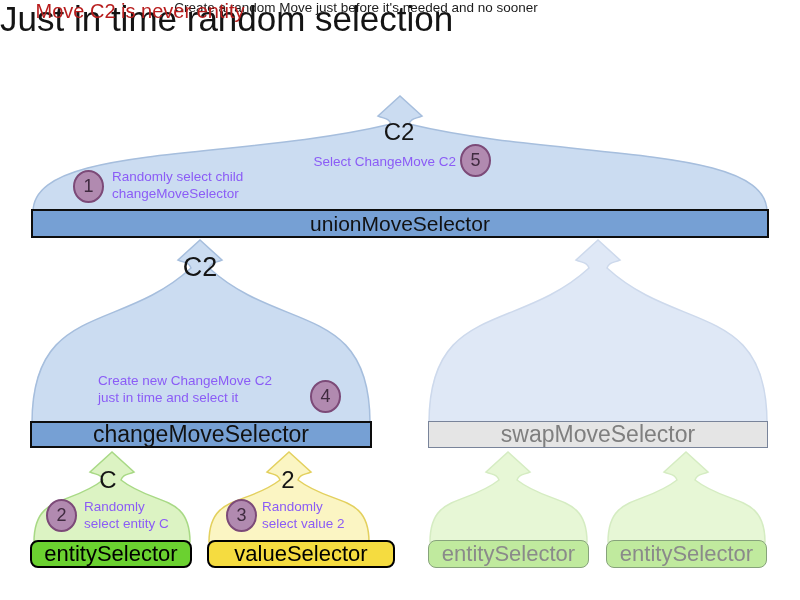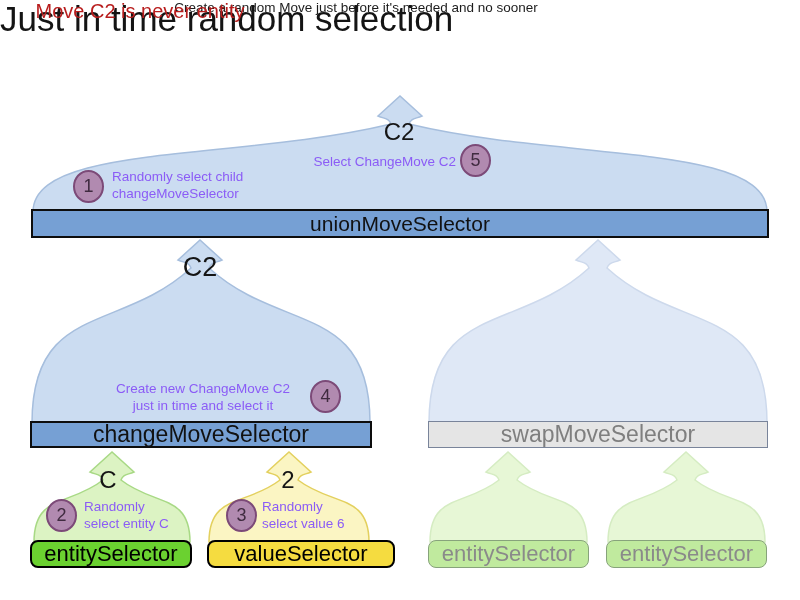--- a/index.html
+++ b/index.html
@@ -43,21 +43,21 @@
   .badge-1{left:73px;top:170px;}
   .badge-5{left:460px;top:144px;}
   .badge-4{left:310px;top:380px;}
   .badge-2{left:46px;top:499px;}
   .badge-3{left:226px;top:499px;}
 
   .note{position:absolute;color:#8b5cf6;font-size:13.5px;line-height:17px;}
   .note span{display:block;}
   .note-1{left:112px;top:168px;text-align:left;}
   .note-5{left:300px;top:153px;width:156px;text-align:right;}
-  .note-4{left:98px;top:380px;width:210px;text-align:center;}
+  .note-4{left:98px;top:372px;width:210px;text-align:left;}
   .note-2{left:84px;top:498px;text-align:left;}
   .note-3{left:262px;top:498px;text-align:left;}
 
   .mlabel{position:absolute;width:80px;text-align:center;color:#151515;}
   .mlabel-union{left:359px;top:118px;font-size:24px;}
   .mlabel-change{left:160px;top:252px;font-size:27px;}
   .mlabel-entity{left:68px;top:466px;font-size:24px;}
   .mlabel-value{left:248px;top:466px;font-size:24px;}
 </style>
 </head>
@@ -94,21 +94,21 @@
   <div class="note note-4">
     <span>Create new ChangeMove C2</span>
     <span>just in time and select it</span>
   </div>
   <div class="note note-2">
     <span>Randomly</span>
     <span>select entity C</span>
   </div>
   <div class="note note-3">
     <span>Randomly</span>
-    <span>select value 6</span>
+    <span>select value 2</span>
   </div>
 
   <div class="badge badge-1">1</div>
   <div class="badge badge-5">5</div>
   <div class="badge badge-4">4</div>
   <div class="badge badge-2">2</div>
   <div class="badge badge-3">3</div>
 
   <div class="bar bar-union">unionMoveSelector</div>
   <div class="bar bar-change">changeMoveSelector</div>

